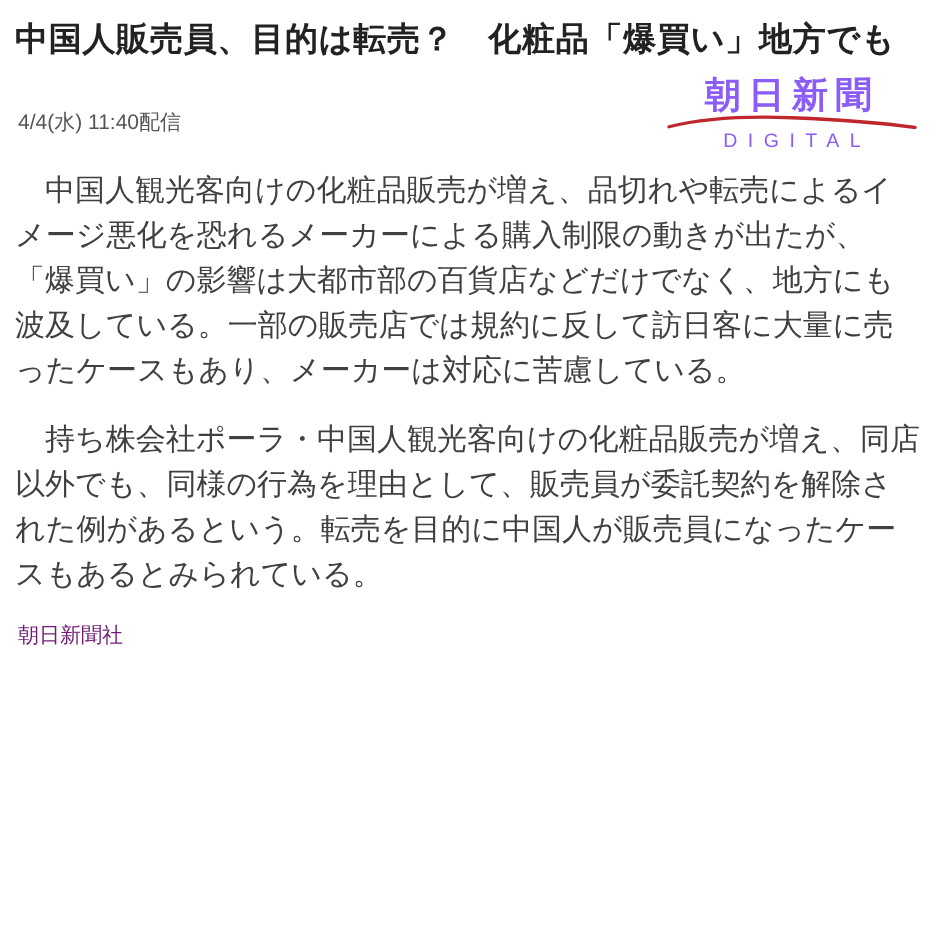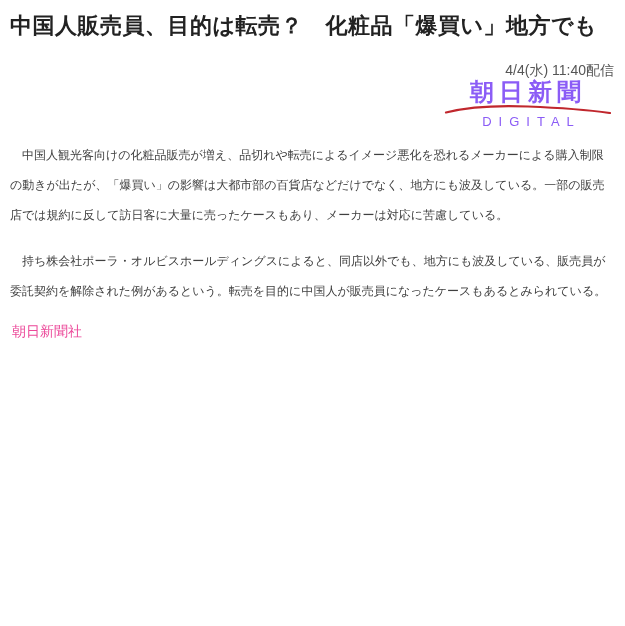--- a/index.html
+++ b/index.html
@@ -18,22 +18,21 @@
     font-size: 22px;
     line-height: 28px;
     font-weight: bold;
     color: #222222;
     letter-spacing: 0.5px;
   }
   .meta-row {
     margin-top: 12px;
     display: flex;
     justify-content: space-between;
-    align-items: flex-end;
-    flex-direction: column;
+    align-items: center;
   }
   .pub-date {
     margin-top: 10px;
     margin-left: 2px;
     font-size: 14px;
     color: #555555;
   }
   .brand-logo {
     width: 170px;
     text-align: center;
@@ -55,33 +54,33 @@
     font-size: 13px;
     line-height: 16px;
     letter-spacing: 7px;
     color: #8b5cf6;
     margin-top: 0;
     text-indent: 7px; 
     white-space: nowrap;
   }
   .article-body { margin-top: 10px; }
   .article-body p {
-    font-size: 12px;
+    font-size: 20px;
     line-height: 30px;
     color: #404040;
     margin-bottom: 16px;
     text-align: left;
     word-break: break-all;
   }
   .source-credit {
     margin-top: 6px;
     margin-left: 2px;
     font-size: 14px;
     line-height: 18px;
-    color: #ec4899;
+    color: #701a75;
   }
 </style>
 </head>
 <body>
 
 <div class="page">
 
   <h1 class="headline">中国人販売員、目的は転売？　化粧品「爆買い」地方でも</h1>
 
   <div class="meta-row">
@@ -91,18 +90,18 @@
       <div class="brand-kanji">朝日新聞</div>
       <svg class="brand-swoosh" width="168" height="11" viewBox="0 0 168 11">
         <path d="M 2 9.5 Q 34 1.5 84 3.5 Q 134 5.5 166 10" fill="none" stroke="#c0272d" stroke-width="2.2" stroke-linecap="round"></path>
       </svg>
       <div class="brand-sub">DIGITAL</div>
     </div>
   </div>
 
   <div class="article-body">
     <p>　中国人観光客向けの化粧品販売が増え、品切れや転売によるイメージ悪化を恐れるメーカーによる購入制限の動きが出たが、「爆買い」の影響は大都市部の百貨店などだけでなく、地方にも波及している。一部の販売店では規約に反して訪日客に大量に売ったケースもあり、メーカーは対応に苦慮している。</p>
-    <p>　持ち株会社ポーラ・オルビスホールディングスによると、同店以外でも、地方にも波及している、販売員が委託契約を解除された例があるという。転売を目的に中国人が販売員になったケースもあるとみられている。</p>
+    <p>　持ち株会社ポーラ・中国人観光客向けの化粧品販売が増え、同店以外でも、同様の行為を理由として、販売員が委託契約を解除された例があるという。転売を目的に中国人が販売員になったケースもあるとみられている。</p>
   </div>
 
   <div class="source-credit">朝日新聞社</div>
 
 </div>
 
 </body></html>

